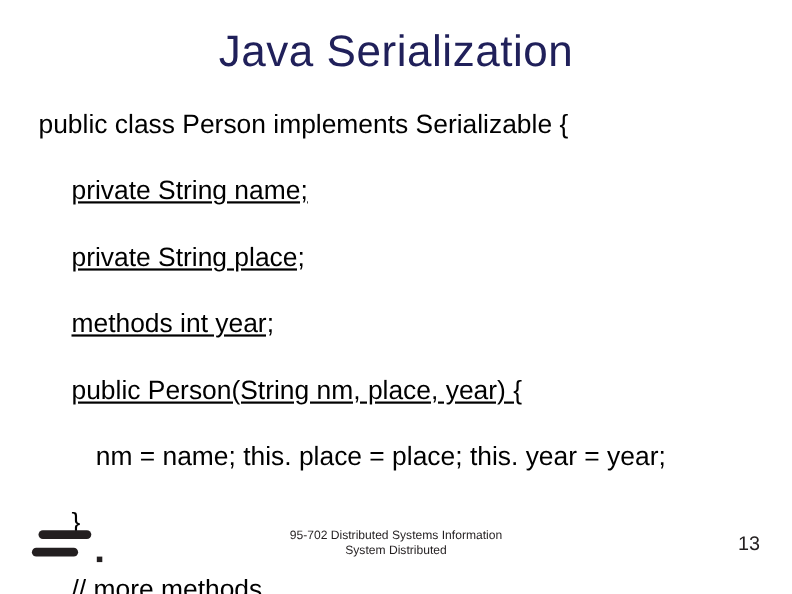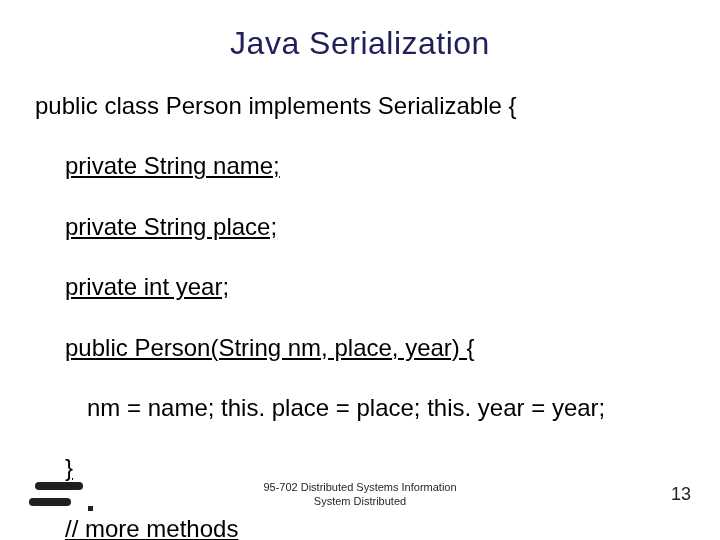--- a/index.html
+++ b/index.html
@@ -16,21 +16,21 @@
       overflow: hidden;
     }
     .slide {
       width: 100%;
       height: 100%;
       padding: 25px 35px 20px 35px;
       position: relative;
     }
     .title {
       text-align: center;
-      font-size: 32px;
+      font-size: 40px;
       color: #20205a;
       font-weight: normal;
       margin-bottom: 28px;
       letter-spacing: 0.5px;
     }
     .code-block {
       font-size: 24px;
       color: #000000;
       line-height: 1.35;
       font-family: Arial, Helvetica, sans-serif;
@@ -104,21 +104,21 @@
 </head>
 <body>
 
 <div class="slide">
   <h1 class="title">Java Serialization</h1>
 
   <div class="code-block">
     <div class="code-line">public class Person implements Serializable {</div>
     <div class="code-line indent1">private String name;</div>
     <div class="code-line indent1">private String place;</div>
-    <div class="code-line indent1">private int year;</div>
+    <div class="code-line indent1">methods int year;</div>
     <div class="code-line indent1">public Person(String nm, place, year) {</div>
     <div class="code-line indent2">nm = name; this. place = place; this. year = year;</div>
     <div class="code-line indent1">}</div>
     <div class="code-line indent1">// more methods</div>
     <div class="code-line">}</div>
   </div>
 
   <div class="footer">
     <div class="logo">
       <div class="logo-bar top"></div>

